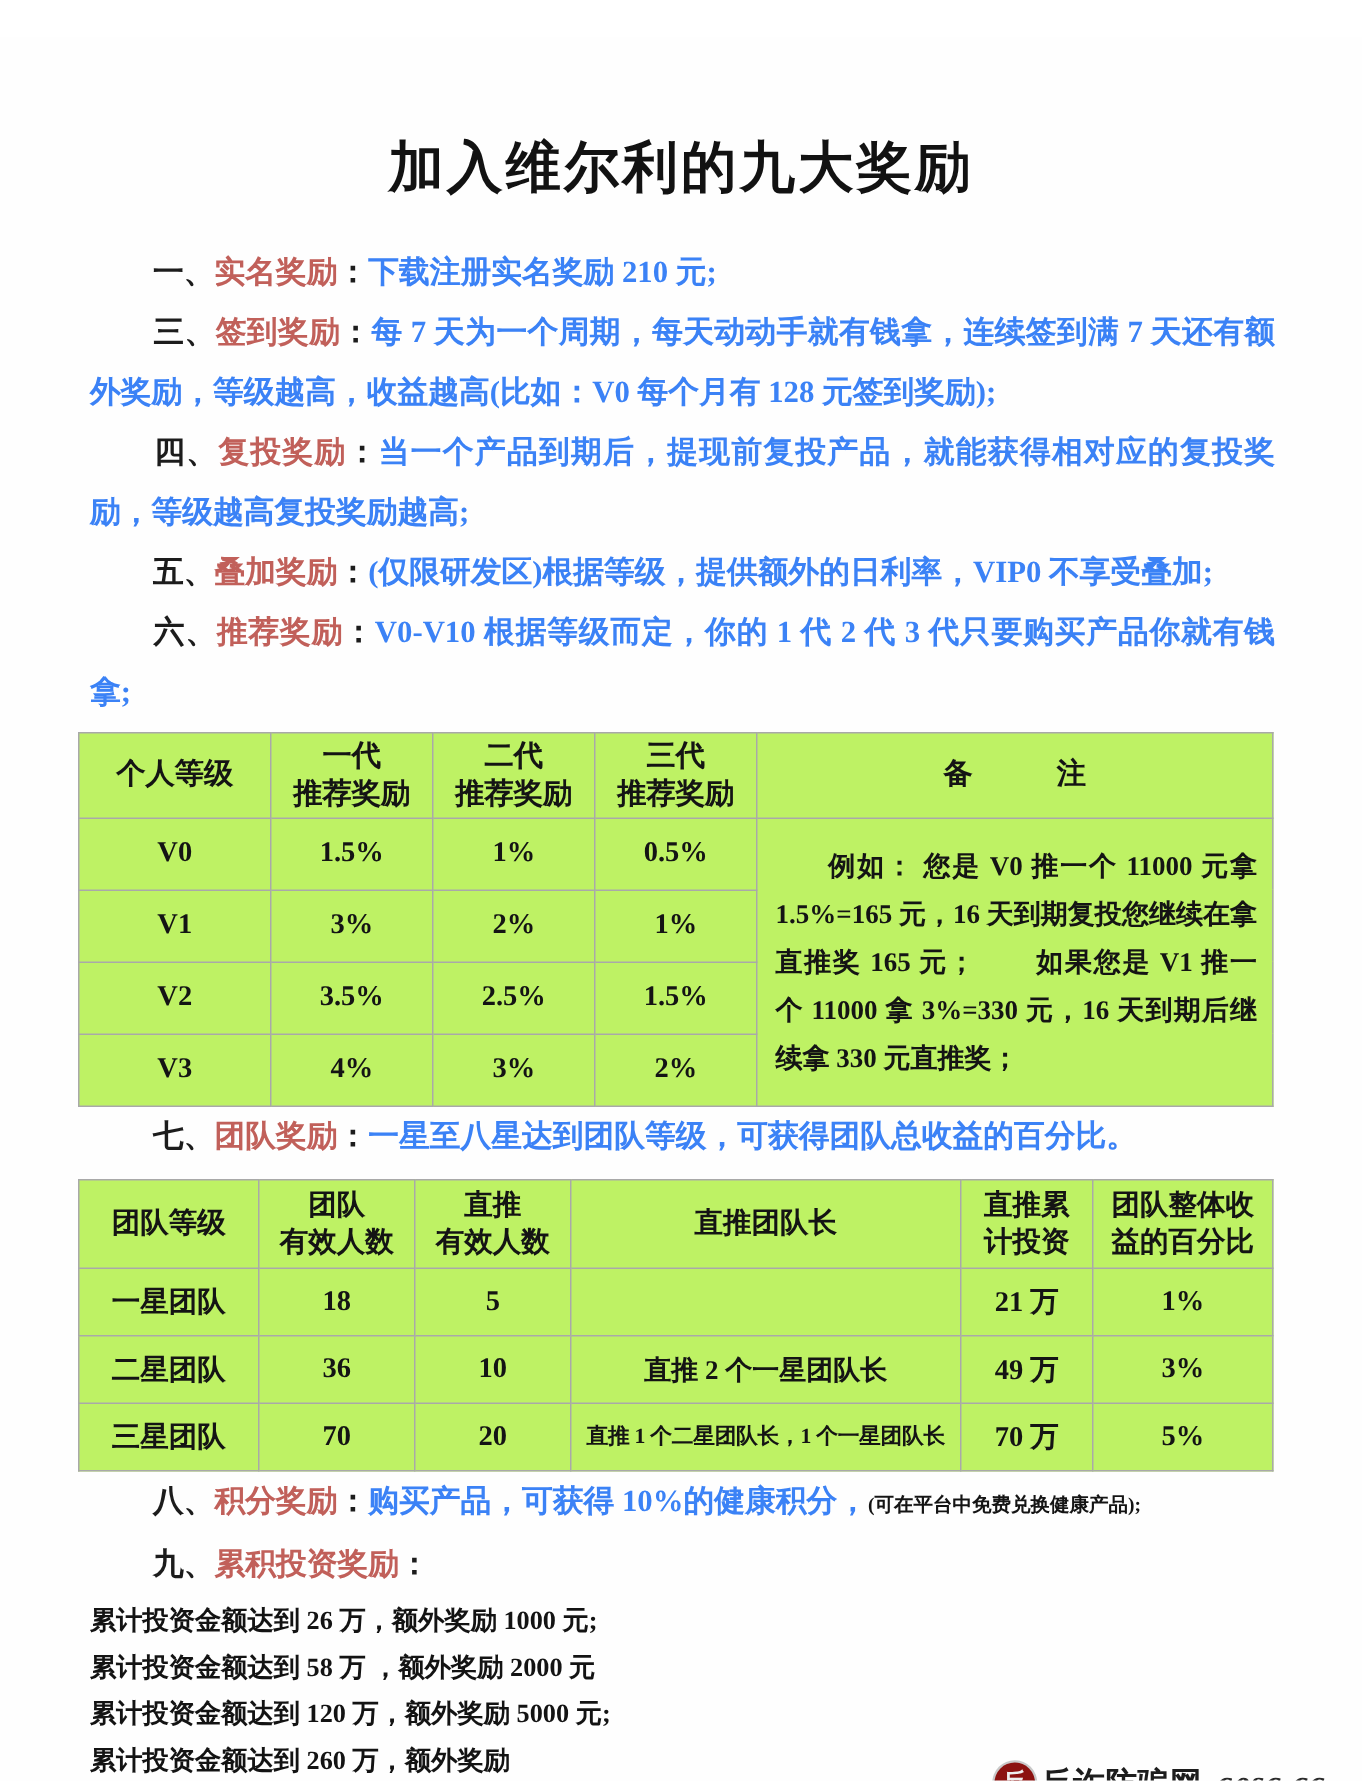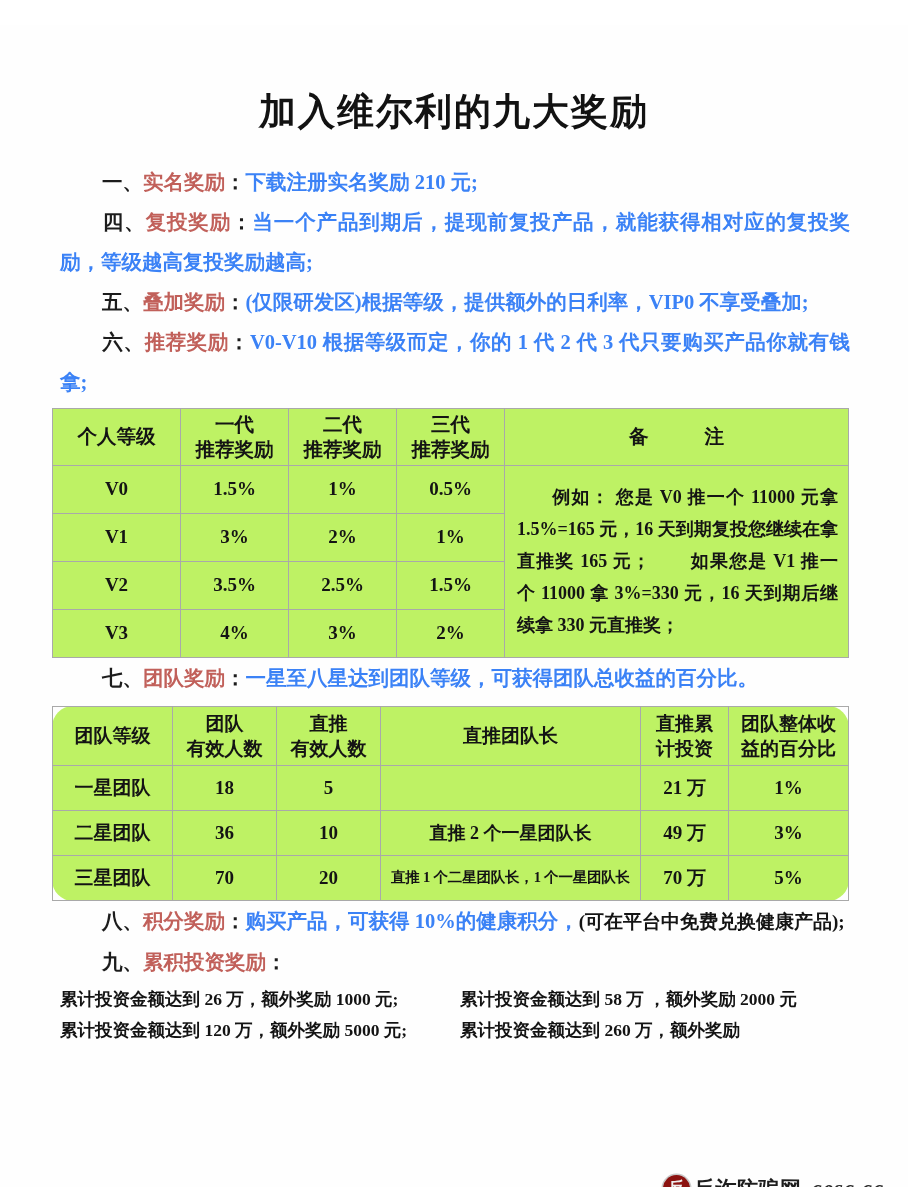--- a/index.html
+++ b/index.html
@@ -52,21 +52,21 @@
   .num {
     color: #1c1c1c;
     font-weight: bold;
   }
   .label {
     color: #c1605a;
     font-weight: bold;
   }
   .txt { font-weight: bold; color: #3b82f6; }
   .small-note {
-    font-size: 19px;
+    font-size: 13px;
     font-weight: bold;
   }
 
   
   table.grid {
     border-collapse: collapse;
     table-layout: fixed;
     border: 1.6px solid #9a9a9a;
     background: #bef264;
   }
@@ -94,37 +94,36 @@
     padding: 4px 10px 4px 12px;
     vertical-align: middle;
   }
   .remark-ind { display: inline-block; width: 34px; }
   #referral-table .remark-head { letter-spacing: 0; }
   .sp-wide { display: inline-block; width: 56px; }
 
   #team-table {
     width: 796px;
     margin: 8px 0 0 52px;
-    border-radius: 21px;
   }
   #team-table .hd { height: 54px; line-height: 25px; font-size: 19px; }
   #team-table tbody td { height: 40px; font-size: 19px; }
   #team-table .leader-cell { font-size: 18px; }
   #team-table .leader-cell.tight { font-size: 14.5px; letter-spacing: -0.2px; }
 
   
   .accum {
     margin: 2px 0 0 0;
     padding: 0 0 0 60px;
     font-size: 17.5px;
     line-height: 31px;
     font-weight: bold;
     color: #131313;
   }
-  .accum-row { display: flex; }
+  .accum-row { display: flex; flex-direction: column; }
   .accum-col-left { width: 400px; flex: none; }
   .accum-col-right { flex: 1; }
 
   
   .watermark {
     position: absolute;
     left: 663px;
     top: 1150px;
     display: flex;
     align-items: center;
@@ -169,20 +168,23 @@
 
   <h1 class="doc-title">加入维尔利的九大奖励</h1>
 
   <div class="body-area">
 
     <p class="item">
       <span class="indent"></span><span class="num">一、</span><span class="label">实名奖励</span><span class="num">：</span><span class="txt">下载注册实名奖励 210 元;</span>
     </p>
 
 
+    <p class="item">
+      <span class="indent"></span><span class="num">三、</span><span class="label">签到奖励</span><span class="num">：</span><span class="txt">每 7 天为一个周期，每天动动手就有钱拿，连续签到满 7 天还有额外奖励，等级越高，收益越高(比如：V0 每个月有 128 元签到奖励);</span>
+    </p>
 
     <p class="item">
       <span class="indent"></span><span class="num">四、</span><span class="label">复投奖励</span><span class="num">：</span><span class="txt">当一个产品到期后，提现前复投产品，就能获得相对应的复投奖励，等级越高复投奖励越高;</span>
     </p>
 
     <p class="item">
       <span class="indent"></span><span class="num">五、</span><span class="label">叠加奖励</span><span class="num">：</span><span class="txt">(仅限研发区)根据等级，提供额外的日利率，VIP0 不享受叠加;</span>
     </p>
 
     <p class="item">

